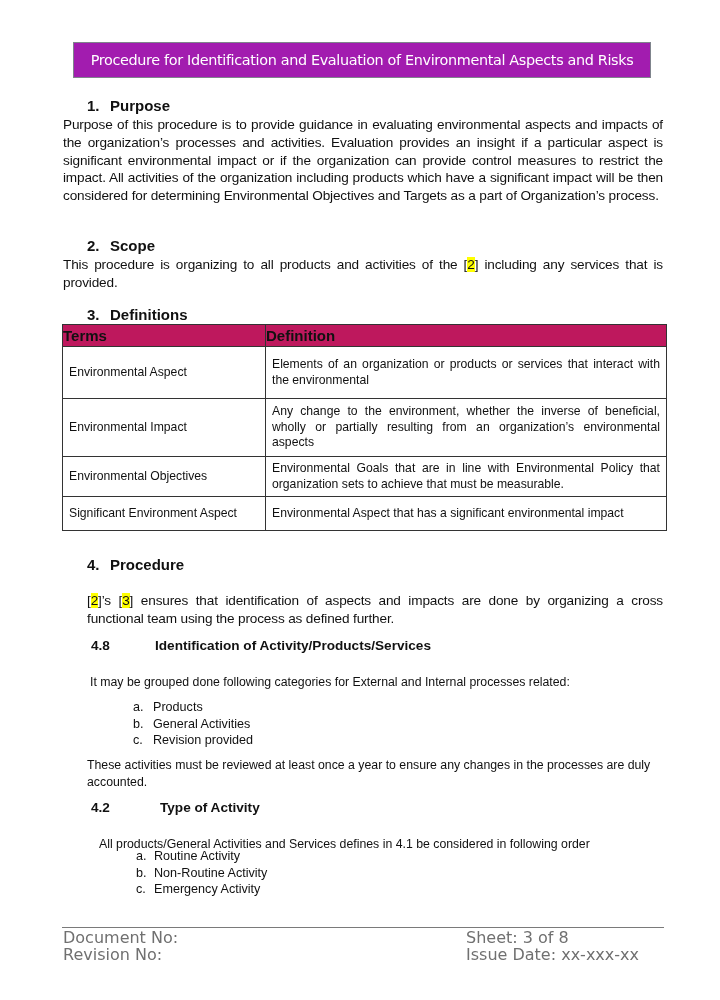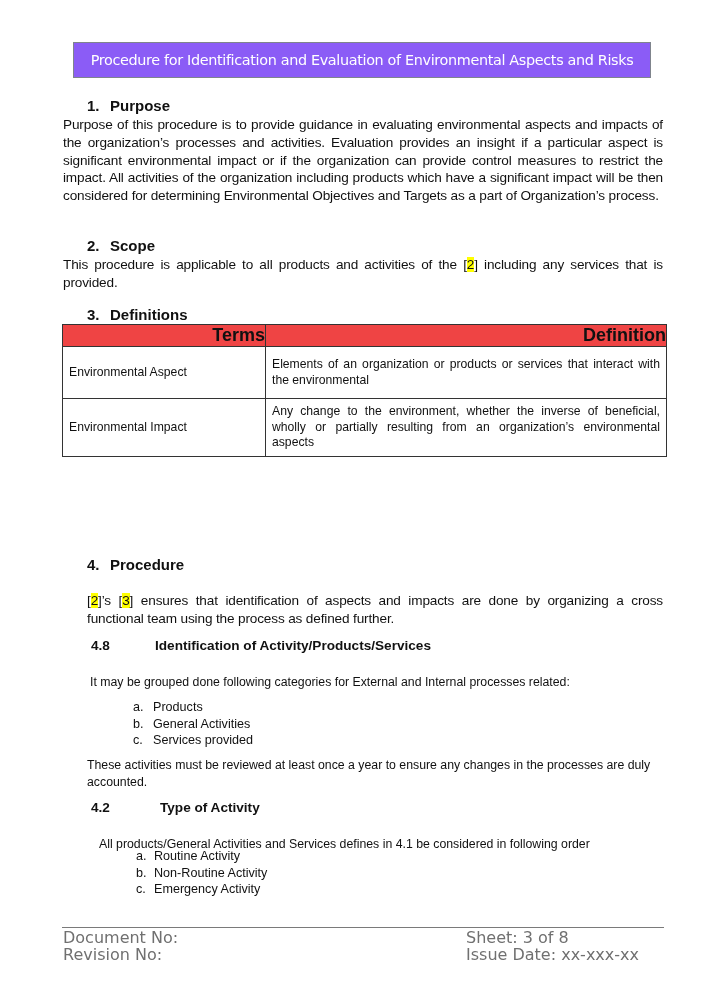--- a/index.html
+++ b/index.html
@@ -1,24 +1,24 @@
 <!DOCTYPE html>
 <html><head>
   <meta charset="utf-8">
   <style>
     html, body { margin: 0; padding: 0; background: #ffffff; }
     body { width: 720px; height: 1000px; position: relative; overflow: hidden; font-family: "Liberation Sans", sans-serif; color: #111; }
-    .title-bar { position: absolute; left: 73px; top: 42px; width: 578px; height: 36px; background: #8b5cf6; border: 1px solid #7f848c; box-sizing: border-box; display: flex; align-items: center; justify-content: center; }
+    .title-bar { position: absolute; left: 73px; top: 42px; width: 578px; height: 36px; background: #a21caf; border: 1px solid #7f848c; box-sizing: border-box; display: flex; align-items: center; justify-content: center; }
     .title-bar span { color: #ffffff; font-family: "DejaVu Sans", sans-serif; font-size: 14.4px; letter-spacing: -0.35px; white-space: nowrap; }
     .h1 { position: absolute; left: 87px; font-weight: bold; font-size: 15px; white-space: nowrap; }
     .h1 .num { display: inline-block; width: 23px; }
     .para { position: absolute; left: 63px; width: 600px; font-size: 13.6px; line-height: 17.8px; text-align: justify; letter-spacing: -0.15px; }
     .hl { background: #ffff00; }
     table.defs { position: absolute; left: 62px; top: 324px; width: 605px; border-collapse: collapse; font-size: 12.2px; }
-    table.defs th { background: #ef4444; font-weight: bold; font-size: 18px; text-align: right; height: 21px; border: 1.5px solid #333; padding: 0; }
+    table.defs th { background: #be185d; font-weight: bold; font-size: 15px; text-align: left; height: 21px; border: 1.5px solid #333; padding: 0; }
     table.defs td { border: 1.5px solid #333; padding: 3px 6px; vertical-align: middle; line-height: 15.5px; }
     table.defs td.term { width: 190px; }
     table.defs td.def { text-align: justify; }
     .sub { position: absolute; left: 91px; font-weight: bold; font-size: 13.6px; white-space: nowrap; }
     .sub .snum { display: inline-block; }
     .small { position: absolute; font-size: 12.3px; line-height: 16.5px; white-space: nowrap; }
     .list { position: absolute; font-size: 12.6px; line-height: 16.5px; }
     .list .item { white-space: nowrap; }
     .list .lbl { display: inline-block; width: 20px; }
     .footer-line { position: absolute; left: 62px; top: 927px; width: 602px; height: 1px; background: #7a7a7a; }
@@ -32,21 +32,21 @@
 </div>
 
 <div class="h1" style="top:97px;">
   <span class="num">1.</span><span>Purpose</span>
 </div>
 <div class="para" style="top:116px;">Purpose of this procedure is to provide guidance in evaluating environmental aspects and impacts of the organization’s processes and activities. Evaluation provides an insight if a particular aspect is significant environmental impact or if the organization can provide control measures to restrict the impact. All activities of the organization including products which have a significant impact will be then considered for determining Environmental Objectives and Targets as a part of Organization’s process.</div>
 
 <div class="h1" style="top:237px;">
   <span class="num">2.</span><span>Scope</span>
 </div>
-<div class="para" style="top:256px;"><span>This procedure is applicable to all products and activities of the [</span><span class="hl">2</span><span>] including any services that is provided.</span></div>
+<div class="para" style="top:256px;"><span>This procedure is organizing to all products and activities of the [</span><span class="hl">2</span><span>] including any services that is provided.</span></div>
 
 <div class="h1" style="top:306px;">
   <span class="num">3.</span><span>Definitions</span>
 </div>
 
 <table class="defs">
   <thead>
     <tr>
       <th>Terms</th>
       <th>Definition</th>
@@ -54,36 +54,44 @@
   </thead>
   <tbody>
     <tr style="height:52px;">
       <td class="term">Environmental Aspect</td>
       <td class="def">Elements of an organization or products or services that interact with the environmental</td>
     </tr>
     <tr style="height:58px;">
       <td class="term">Environmental Impact</td>
       <td class="def">Any change to the environment, whether the inverse of beneficial, wholly or partially resulting from an organization’s environmental aspects</td>
     </tr>
+    <tr style="height:40px;">
+      <td class="term">Environmental Objectives</td>
+      <td class="def">Environmental Goals that are in line with Environmental Policy that organization sets to achieve that must be measurable.</td>
+    </tr>
+    <tr style="height:34px;">
+      <td class="term">Significant Environment Aspect</td>
+      <td class="def">Environmental Aspect that has a significant environmental impact</td>
+    </tr>
   </tbody>
 </table>
 
 <div class="h1" style="top:556px;">
   <span class="num">4.</span><span>Procedure</span>
 </div>
 <div class="para" style="top:592px; left:87px; width:576px;"><span>[</span><span class="hl">2</span><span>]’s [</span><span class="hl">3</span><span>] ensures that identification of aspects and impacts are done by organizing a cross functional team using the process as defined further.</span></div>
 
 <div class="sub" style="top:638px;">
   <span class="snum" style="width:64px;">4.8</span><span>Identification of Activity/Products/Services</span>
 </div>
 <div class="small" style="left:90px; top:674px;">It may be grouped done following categories for External and Internal processes related:</div>
 <div class="list" style="left:133px; top:699px;">
   <div class="item"><span class="lbl">a.</span><span>Products</span></div>
   <div class="item"><span class="lbl">b.</span><span>General Activities</span></div>
-  <div class="item"><span class="lbl">c.</span><span>Services provided</span></div>
+  <div class="item"><span class="lbl">c.</span><span>Revision provided</span></div>
 </div>
 <div class="small" style="left:87px; top:757px; width:570px; white-space:normal;">These activities must be reviewed at least once a year to ensure any changes in the processes are duly accounted.</div>
 
 <div class="sub" style="top:800px;">
   <span class="snum" style="width:69px;">4.2</span><span>Type of Activity</span>
 </div>
 <div class="small" style="left:87px; top:836px;margin-left:12px;">All products/General Activities and Services defines in 4.1 be considered in following order</div>
 <div class="list" style="left:136px; top:848px;">
   <div class="item"><span class="lbl" style="width:18px;">a.</span><span>Routine Activity</span></div>
   <div class="item"><span class="lbl" style="width:18px;">b.</span><span>Non-Routine Activity</span></div>

